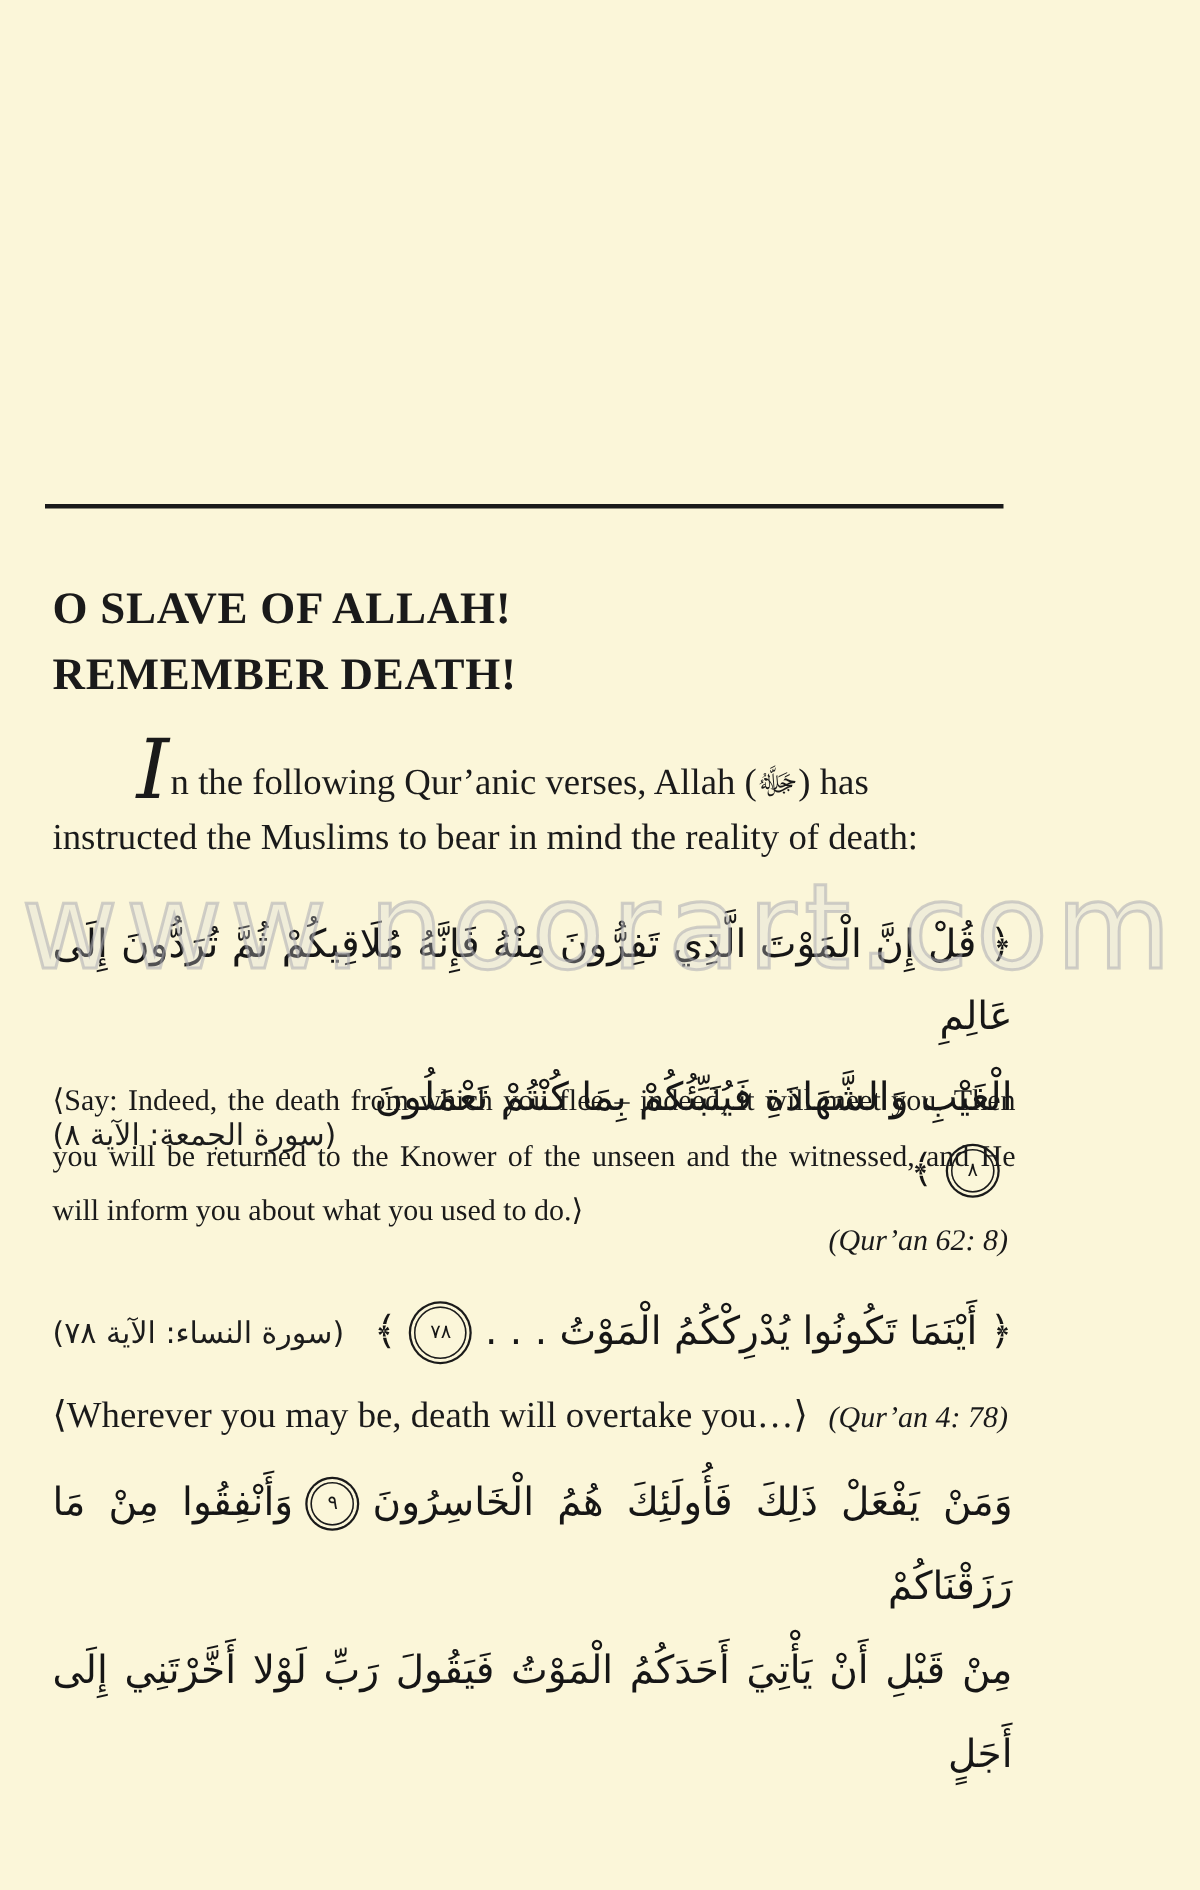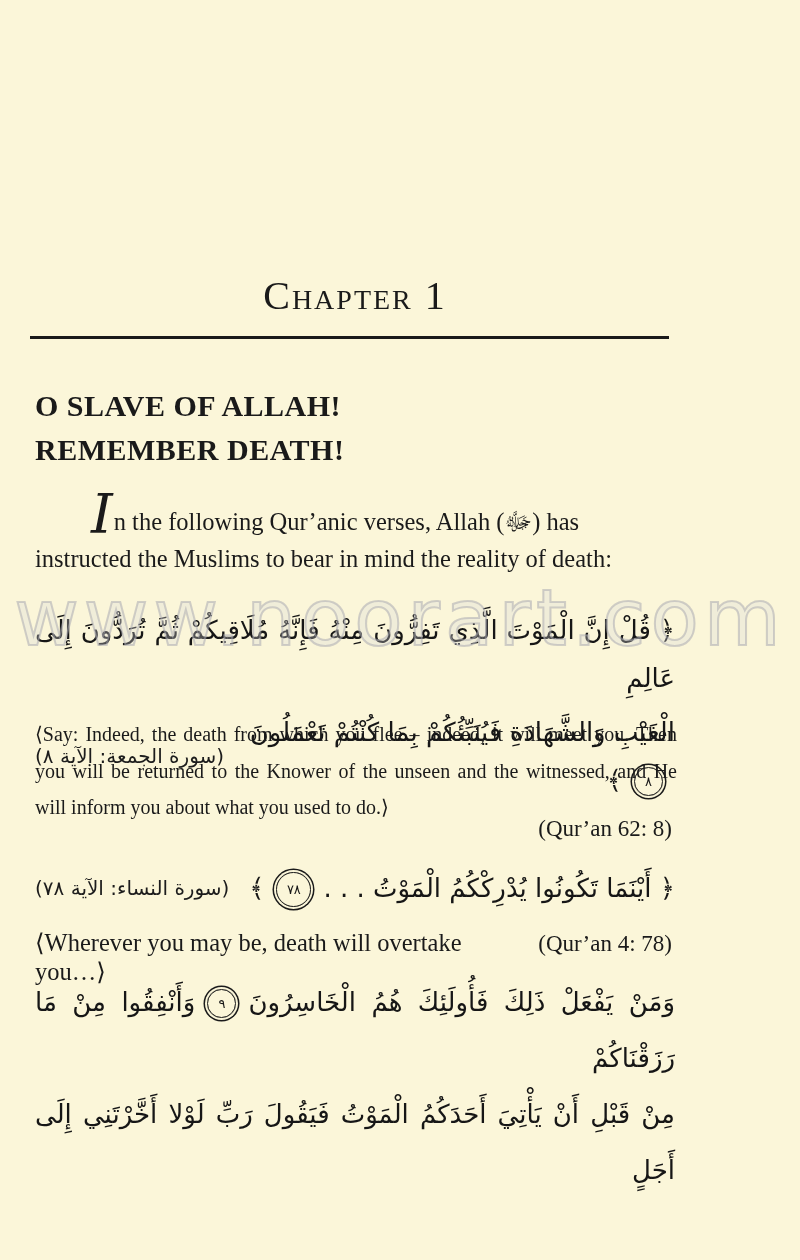--- a/index.html
+++ b/index.html
@@ -138,21 +138,22 @@
     position: absolute;
     left: 35px;
     width: 642px;
     margin: 0;
     font-size: 20px;
     line-height: 36.5px;
     text-align: justify;
   }
   .trans1 { top: 716px; }
   .cite {
-    font-size: 23px;
+    font-style: italic;
+    font-size: 20px;
     white-space: nowrap;
   }
   .cite1 {
     position: absolute;
     top: 816px;
     left: 35px;
     width: 637px;
     margin: 0;
     text-align: right;
   }
@@ -174,21 +175,20 @@
   .verse3 { position: absolute; top: 974px; left: 35px; width: 640px; }
   .verse3 .ar-line { line-height: 56px; font-size: 26px; }
 </style>
 </head>
 <body>
 
 <div class="page">
 
   <div class="watermark">www.noorart.com</div>
 
-  <h1 class="chapter">Chapter 1</h1>
   <div class="rule"></div>
 
   <h2 class="title">
     <span>O SLAVE OF ALLAH!</span>
     <span>REMEMBER DEATH!</span>
   </h2>
 
   <p class="intro"><span class="dropcap">I</span><span>n the following Qur’anic verses, Allah (ﷻ) has instructed the Muslims to bear in mind the reality of death:</span></p>
 
   <div class="verse1">

